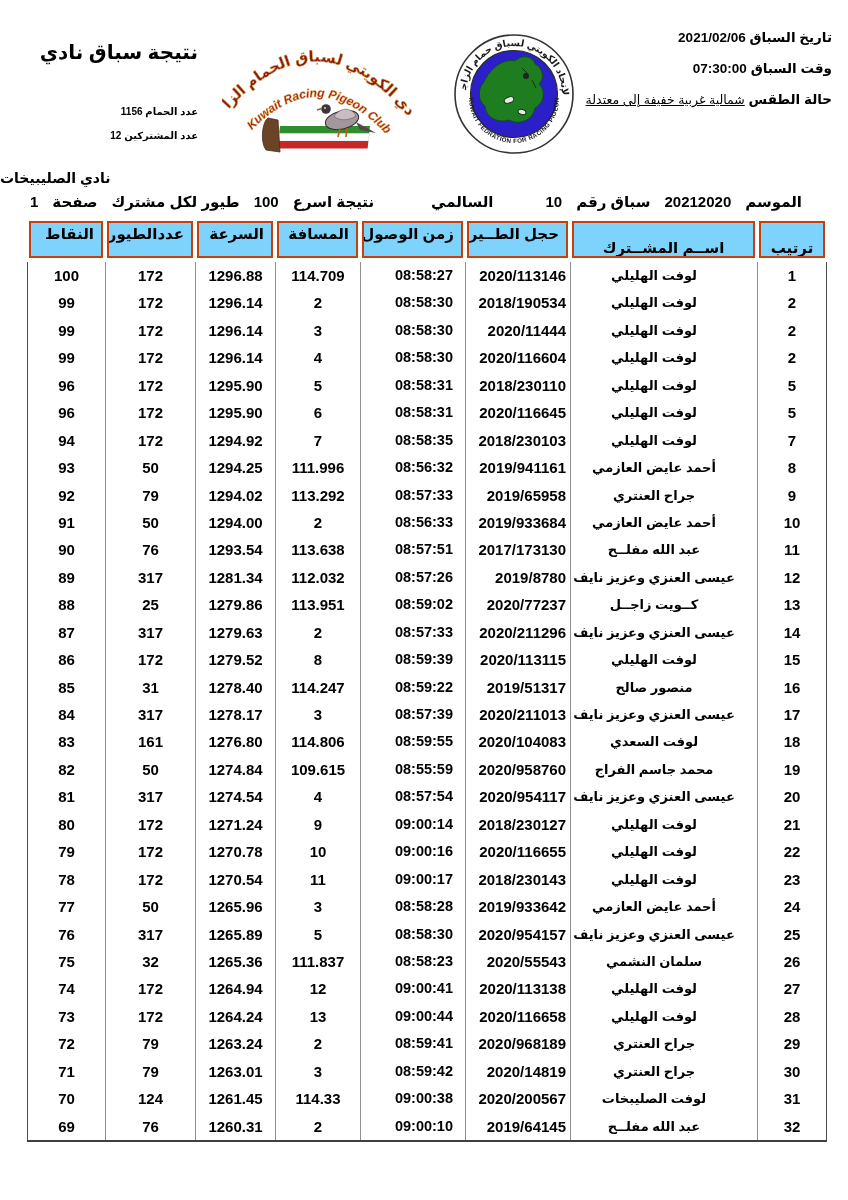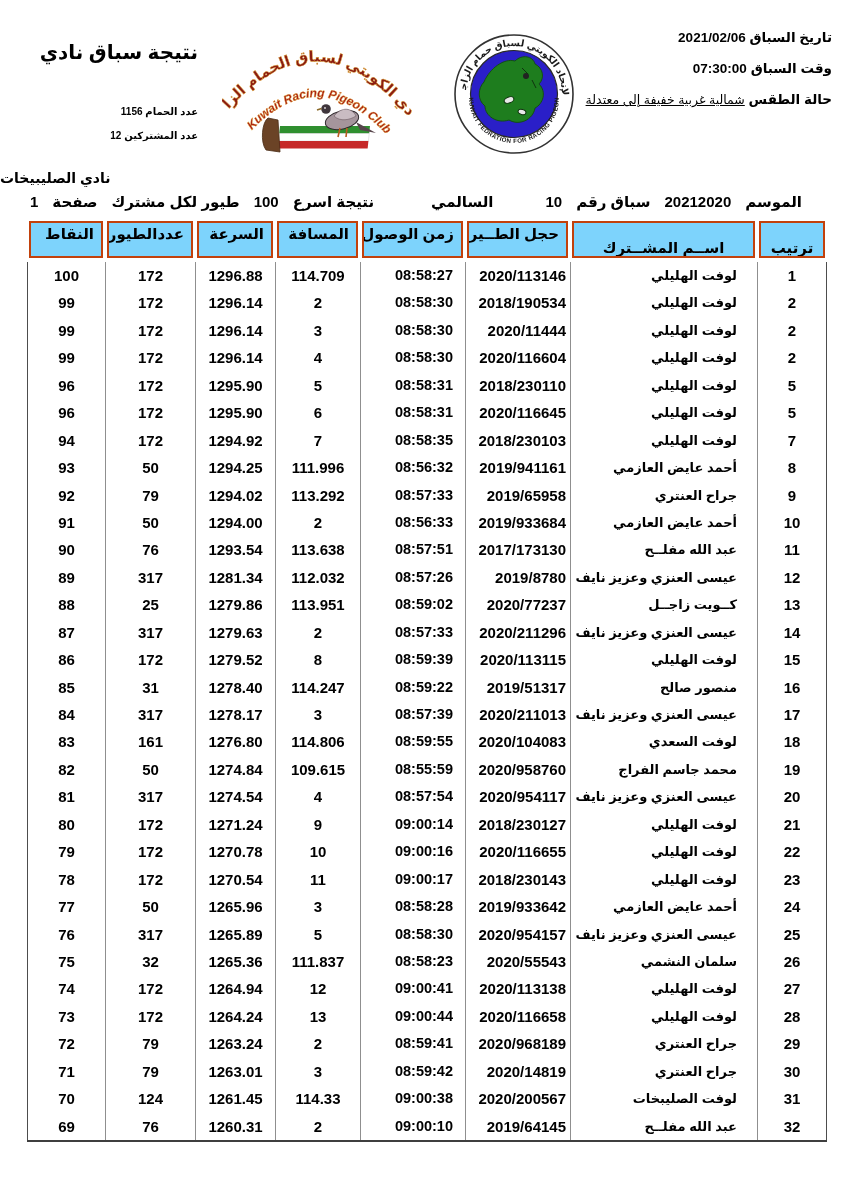--- a/index.html
+++ b/index.html
@@ -46,21 +46,21 @@
   }
   .th.a0,.th.a1{text-align:center;padding:15px 2px 0 2px;}
   .tbody{margin-top:4px;border-bottom:2px solid #3f3f3f;}
   .tr{height:27.45px;}
   .td{
     line-height:27.45px;font-size:15px;font-weight:bold;overflow:hidden;white-space:nowrap;
     border-left:1px solid #8f8f8f;text-align:center;
   }
   .td.c0{border-right:1.5px solid #4d4d4d;}
   .td.c7{border-left:1.5px solid #4d4d4d;}
-  .td.c1{text-align:right;padding-right:20px;font-size:13px;}
+  .td.c1{text-align:center;padding-right:20px;font-size:13px;}
   .td.c2{text-align:right;padding-right:4px;padding-left:44px;}
   .td.c3{text-align:right;padding-right:12px;font-size:14.5px;}
 </style>
 </head>
 <body>
 
 <div class="page">
 
   <div class="top">
 

